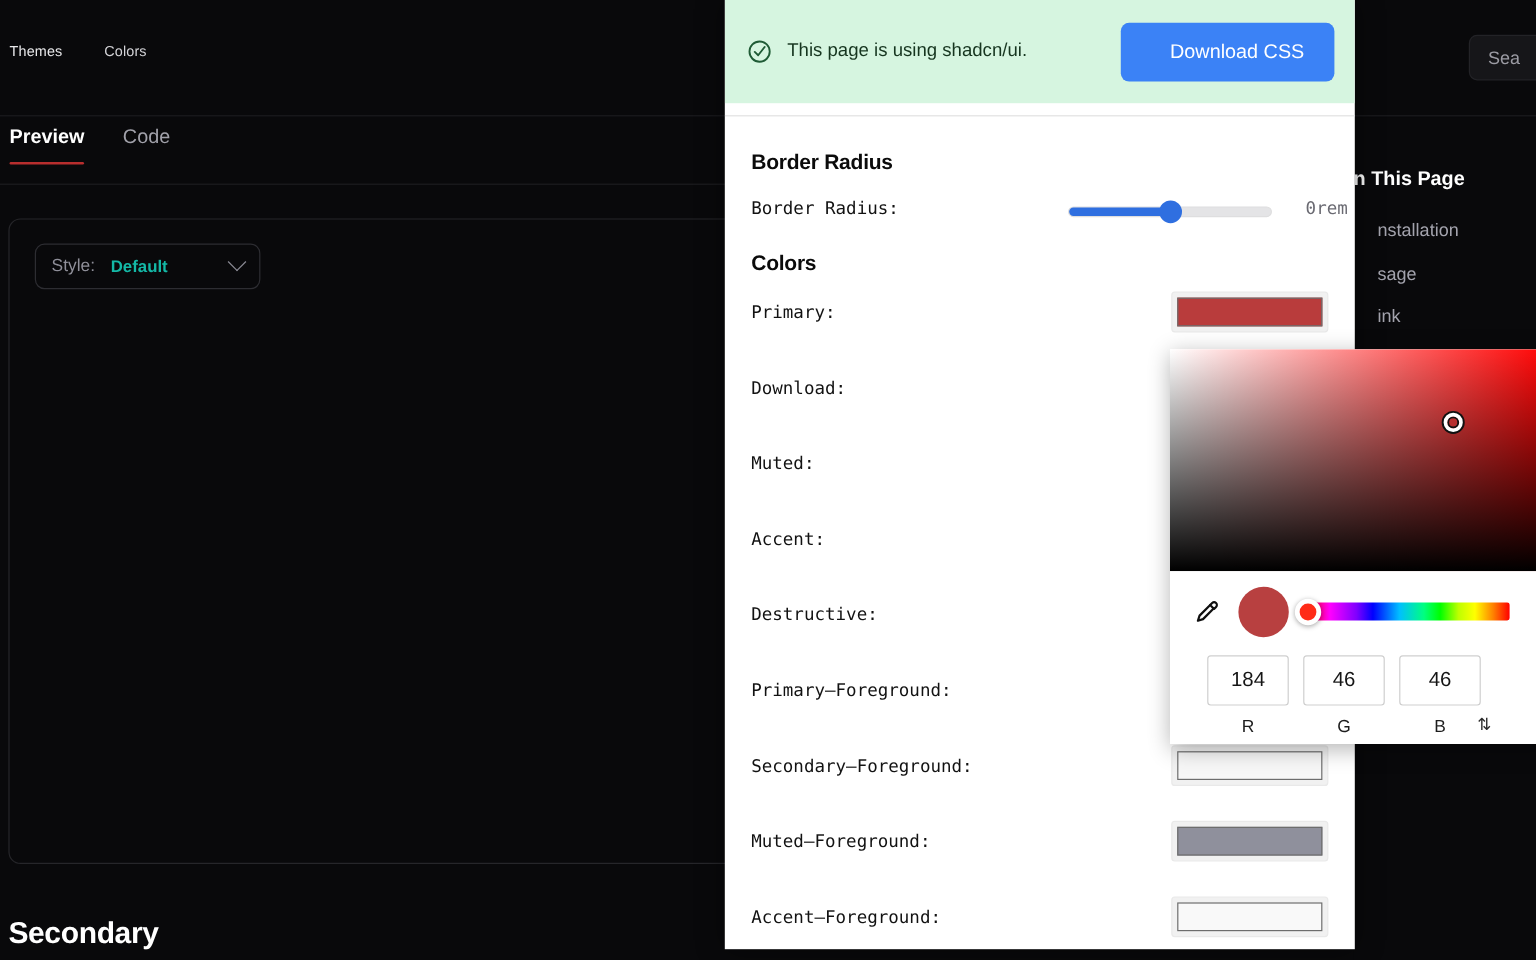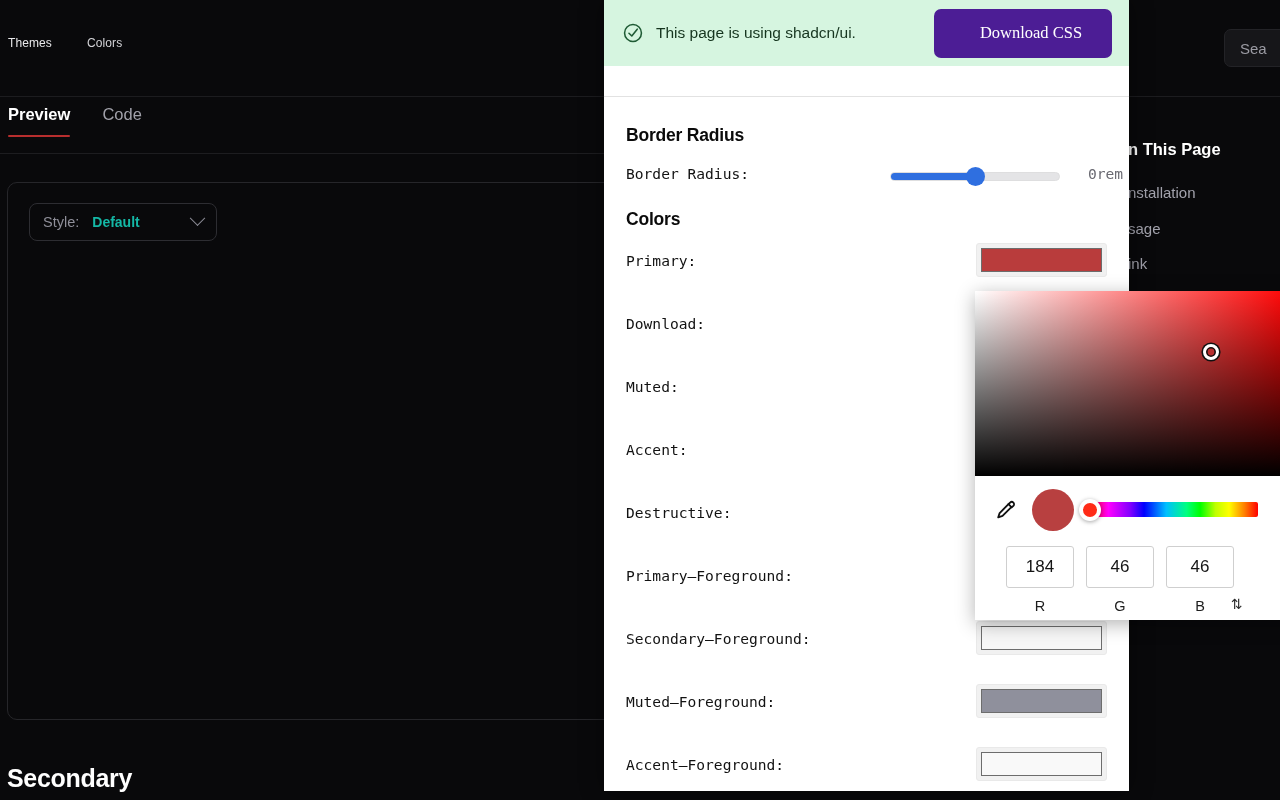--- a/index.html
+++ b/index.html
@@ -112,50 +112,50 @@
   .toc-title {
     position: absolute; top: 42px; left: 0;
     font-size: 16.5px; font-weight: bold; color: #ffffff;
     white-space: nowrap;
   }
   .toc-list {
     position: absolute; top: 86px; left: 0; right: 0;
     display: flex; flex-direction: column; gap: 18.5px;
   }
   .toc-item {
-    font-size: 15px; color: #a3a3ad; white-space: nowrap;
+    font-size: 15px; color: #a3a3ad; white-space: nowrap; margin-left: 20px;
   }
 
   
   .editor-panel {
     position: absolute; top: 0; left: 604px;
     width: 525px; height: 791px;
     background: #ffffff;
     box-shadow: 0 0 22px rgba(0,0,0,.45);
     overflow: hidden;
   }
   .banner {
-    position: absolute; top: 0; left: 0; right: 0; height: 66px;
+    position: absolute; top: 0; left: 0; right: 0; height: 86px;
     background: #d6f5e0;
     display: flex; align-items: center;
     padding: 0 17px 0 18px;
   }
   .banner-icon { width: 22px; height: 22px; flex: 0 0 22px; }
   .banner-text {
     margin-left: 12px;
     font-size: 15.5px; color: #16351f;
   }
   .download-btn {
     margin-left: auto;
     width: 178px; height: 49px;
-    background: #4c1d95;
+    background: #3b82f6;
     color: #ffffff;
     border: none; border-radius: 7px;
     font-size: 16.5px;
-    font-family: Liberation Serif, serif;
+    font-family: Liberation Sans, sans-serif;
     cursor: pointer;
     padding-left: 16px;
   }
   .banner-sep {
     position: absolute; top: 96px; left: 0; right: 0;
     height: 1px; background: #e2e2e2;
   }
 
   .panel-body { position: absolute; top: 97px; left: 0; right: 0; bottom: 0; }
 

